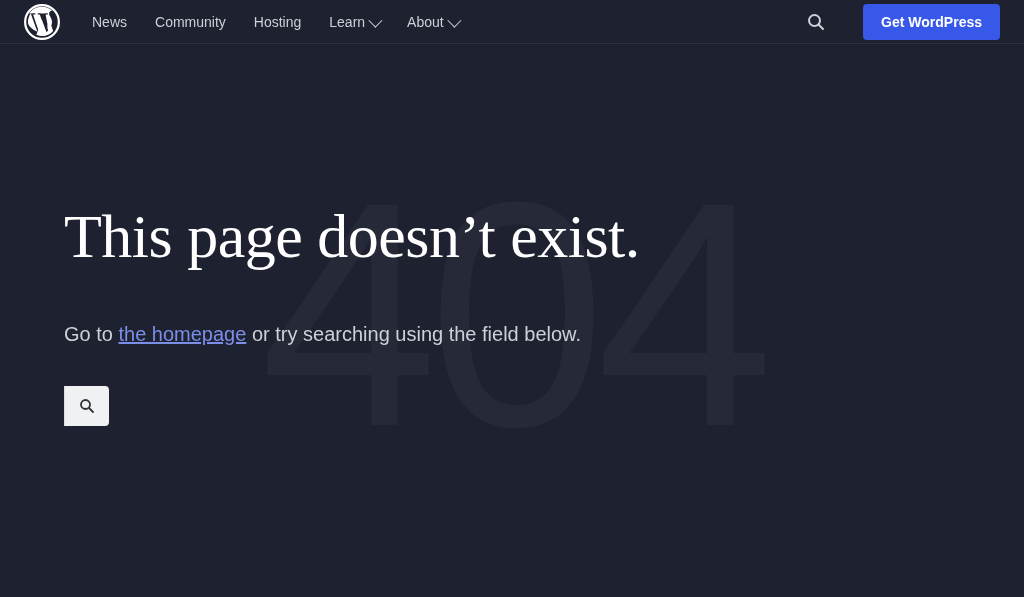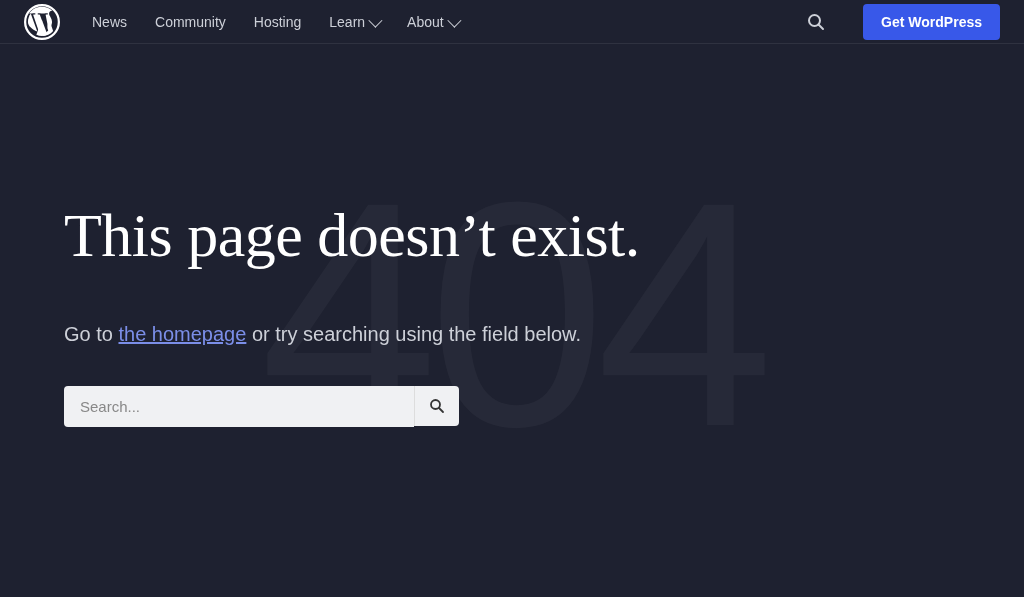--- a/index.html
+++ b/index.html
@@ -233,21 +233,20 @@
   <div class="bg-404">404</div>
 
   <div class="hero-content">
     <h1 class="hero-title">This page doesn’t exist.</h1>
 
     <p class="hero-subtitle">
       <span>Go to </span><a>the homepage</a><span> or try searching using the field below.</span>
     </p>
 
     <div class="search-form">
-      <input type="text" class="search-input" placeholder="Search..." style="">
       <button class="search-submit">
         <svg width="16" height="16" viewBox="0 0 16 16" fill="none">
           <circle cx="6.5" cy="6.5" r="4.5" stroke="#333" stroke-width="1.8"></circle>
           <line x1="10" y1="10" x2="14" y2="14" stroke="#333" stroke-width="1.8" stroke-linecap="round"></line>
         </svg>
       </button>
     </div>
   </div>
 </section>
 

